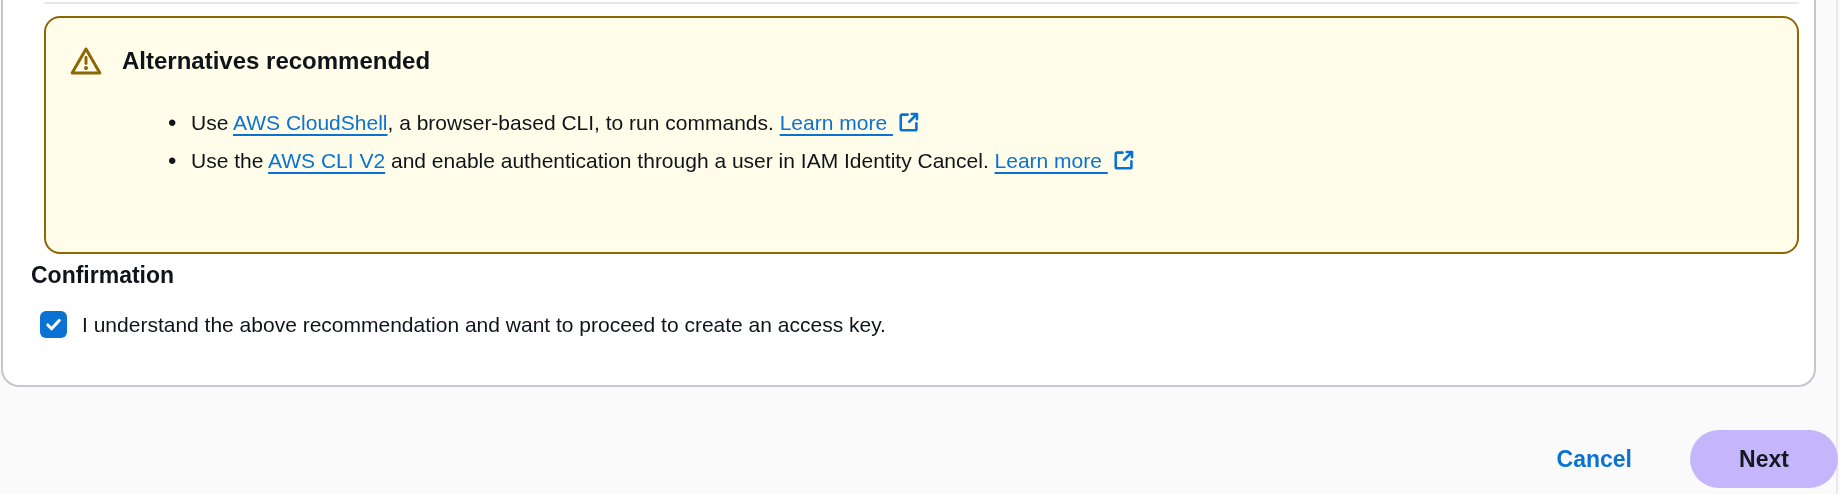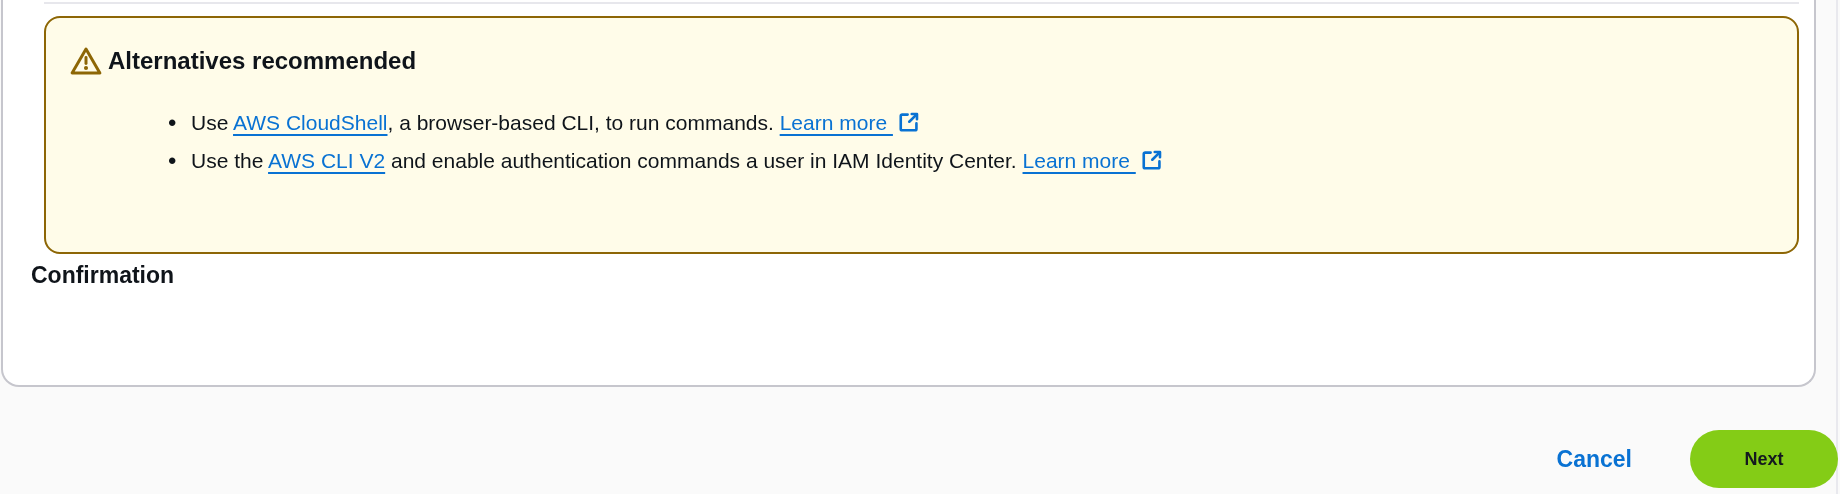--- a/index.html
+++ b/index.html
@@ -27,21 +27,21 @@
 
   
   .alert {
     margin: 12px 15px 0 41px;
     height: 238px;
     background: #fffce9;
     border: 2px solid #8d6605;
     border-radius: 16px;
     padding: 26px 30px 20px 22px;
   }
-  .alert-header { display: flex; align-items: center; gap: 4px; }
+  .alert-header { display: flex; align-items: center; gap: 18px; }
   .warn-icon { width: 36px; height: 34px; display: inline-flex; color: #8d6605; flex: none; }
   .warn-icon svg { width: 100%; height: 100%; }
   .alert-title { margin: 0; font-size: 24px; font-weight: 700; color: #0f141a; }
 
   .alert-list { list-style: none; margin: 26px 0 4px 0; padding: 0 0 0 100px; }
   .alert-list li {
     font-size: 21px; line-height: 38px; color: #0f141a;
     position: relative; padding-left: 23px;
   }
   .alert-list li::before {
@@ -89,23 +89,23 @@
     position: absolute; top: 430px; right: 2px;
     height: 58px; display: flex; align-items: center; gap: 58px;
   }
   .cancel-btn {
     font-size: 23px; font-weight: 700; color: #0972d3;
     text-decoration: none; cursor: pointer;
   }
   .next-btn {
     width: 148px; height: 58px;
     border: none; border-radius: 29px;
-    background: #84cc16;
+    background: #c4b5fd;
     font-family: "Liberation Sans", sans-serif;
-    font-size: 18px; font-weight: 700; color: #14181f;
+    font-size: 23px; font-weight: 700; color: #14181f;
     cursor: pointer;
   }
 </style>
 </head>
 <body>
 
 <div class="card">
   <div class="divider"></div>
 
   <div class="alert">
@@ -119,30 +119,38 @@
       </span>
       <h3 class="alert-title">Alternatives recommended</h3>
     </div>
 
     <ul class="alert-list">
       <li><span>Use </span><a class="inline-link">AWS CloudShell</a><span>, a browser-based CLI, to run commands. </span><a class="learn-link"><span>Learn more </span><span class="ext-icon"><svg viewBox="0 0 16 16" fill="none" stroke="currentColor" stroke-width="1.9" stroke-linecap="round" stroke-linejoin="round">
                 <path d="M13.4 9v4a1 1 0 0 1-1 1H3a1 1 0 0 1-1-1V3.6a1 1 0 0 1 1-1h4"></path>
                 <path d="M10 2.2h3.8V6"></path>
                 <path d="M13.6 2.4 8.2 7.8"></path>
               </svg></span></a></li>
-      <li><span>Use the </span><a class="inline-link">AWS CLI V2</a><span> and enable authentication commands a user in IAM Identity Center. </span><a class="learn-link"><span>Learn more </span><span class="ext-icon"><svg viewBox="0 0 16 16" fill="none" stroke="currentColor" stroke-width="1.9" stroke-linecap="round" stroke-linejoin="round">
+      <li><span>Use the </span><a class="inline-link">AWS CLI V2</a><span> and enable authentication through a user in IAM Identity Cancel. </span><a class="learn-link"><span>Learn more </span><span class="ext-icon"><svg viewBox="0 0 16 16" fill="none" stroke="currentColor" stroke-width="1.9" stroke-linecap="round" stroke-linejoin="round">
                 <path d="M13.4 9v4a1 1 0 0 1-1 1H3a1 1 0 0 1-1-1V3.6a1 1 0 0 1 1-1h4"></path>
                 <path d="M10 2.2h3.8V6"></path>
                 <path d="M13.6 2.4 8.2 7.8"></path>
               </svg></span></a></li>
     </ul>
   </div>
 
   <h4 class="confirm-heading">Confirmation</h4>
 
+  <div class="check-row">
+    <span class="checkbox" role="checkbox" aria-checked="true">
+      <svg viewBox="0 0 16 16" fill="none" stroke="#ffffff" stroke-width="2.6" stroke-linecap="round" stroke-linejoin="round">
+        <polyline points="3.2,8.4 6.4,11.6 12.8,4.6"></polyline>
+      </svg>
+    </span>
+    <label class="check-label">I understand the above recommendation and want to proceed to create an access key.</label>
+  </div>
 </div>
 
 <div class="edge-line"></div>
 
 <div class="footer">
   <a class="cancel-btn">Cancel</a>
   <button class="next-btn">Next</button>
 </div>
 
 </body></html>

